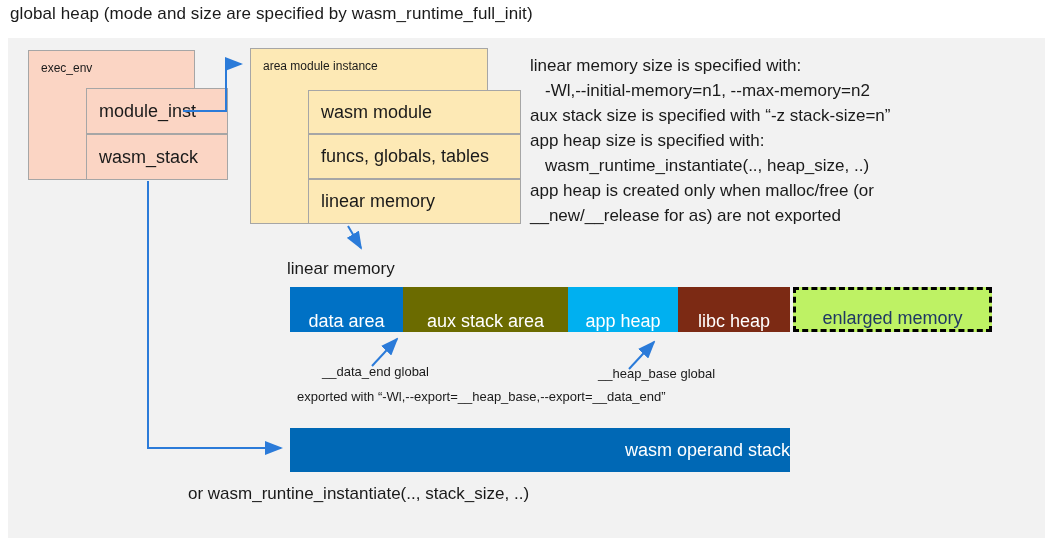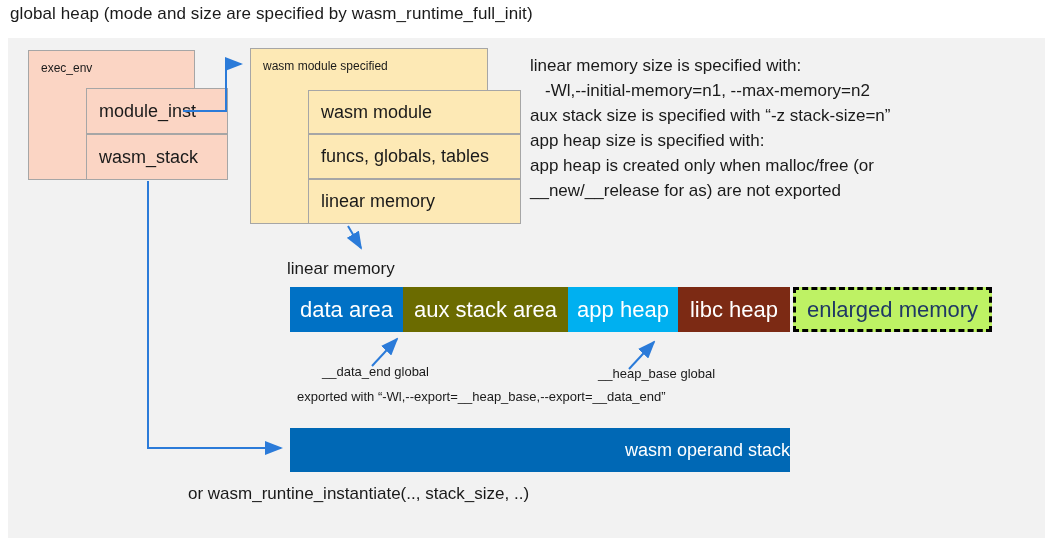--- a/index.html
+++ b/index.html
@@ -28,22 +28,22 @@
   .mi-inner2 { left: 275px; top: 134px; width: 213px; height: 45px; }
   .mi-inner3 { left: 275px; top: 179px; width: 213px; height: 45px; }
 
   
   .notes { left: 530px; top: 53px; width: 512px; font-size: 17px; }
   .notes .line { height: 25px; line-height: 25px; white-space: nowrap; }
   .notes .indent { padding-left: 15px; }
 
   
   .lm-label { left: 287px; top: 259px; font-size: 17px; }
-  .seg { top: 287px; height: 45px; display: flex; align-items: center; justify-content: center;
-         font-size: 22px; color: #ffffff; }
+  .seg { top: 287px; height: 45px; display: flex; align-items: flex-end; justify-content: center;
+         font-size: 18px; color: #ffffff; }
   .seg-data { left: 290px; width: 113px; background: #0071c5; }
   .seg-aux  { left: 403px; width: 165px; background: #6b6b00; }
   .seg-app  { left: 568px; width: 110px; background: #00b0f0; }
   .seg-libc { left: 678px; width: 112px; background: #7c2a14; }
   .seg-enl  { left: 793px; width: 199px; background: #bef264; border: 3px dashed #000000; color: #1f3864; }
 
   .ann { font-size: 13px; white-space: nowrap; }
   .ann-dataend  { left: 322px; top: 364px; }
   .ann-heapbase { left: 598px; top: 366px; }
   .ann-export   { left: 297px; top: 389px; }
@@ -68,37 +68,38 @@
   <div class="struct-header">exec_env</div>
 </div>
 <div class="abs struct pink inner ee-inner1">
   <span>module_inst</span>
 </div>
 <div class="abs struct pink inner ee-inner2">
   <span>wasm_stack</span>
 </div>
 
 <div class="abs struct cream mi-outer">
-  <div class="struct-header">wasm module specified</div>
+  <div class="struct-header">area module instance</div>
 </div>
 <div class="abs struct cream inner mi-inner1">
   <span>wasm module</span>
 </div>
 <div class="abs struct cream inner mi-inner2">
   <span>funcs, globals, tables</span>
 </div>
 <div class="abs struct cream inner mi-inner3">
   <span>linear memory</span>
 </div>
 
 <div class="abs notes">
   <div class="line">linear memory size is specified with:</div>
   <div class="line indent">-Wl,--initial-memory=n1, --max-memory=n2</div>
   <div class="line">aux stack size is specified with “-z stack-size=n”</div>
   <div class="line">app heap size is specified with:</div>
+  <div class="line indent">wasm_runtime_instantiate(.., heap_size, ..)</div>
   <div class="line">app heap is created only when malloc/free (or</div>
   <div class="line">__new/__release for as) are not exported</div>
 </div>
 
 <div class="abs lm-label">linear memory</div>
 <div class="abs seg seg-data">
   <span>data area</span>
 </div>
 <div class="abs seg seg-aux">
   <span>aux stack area</span>

